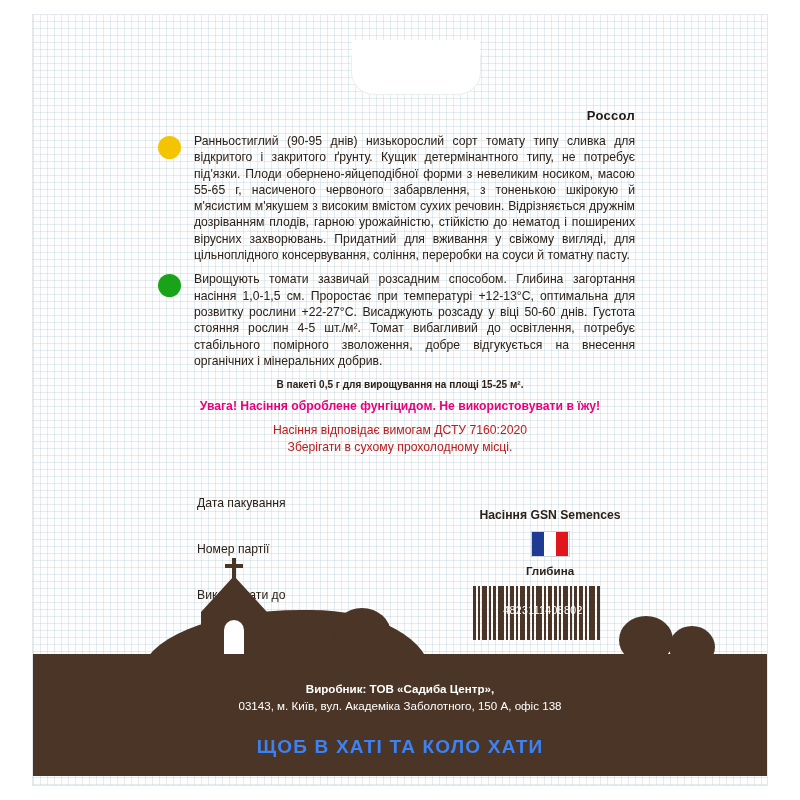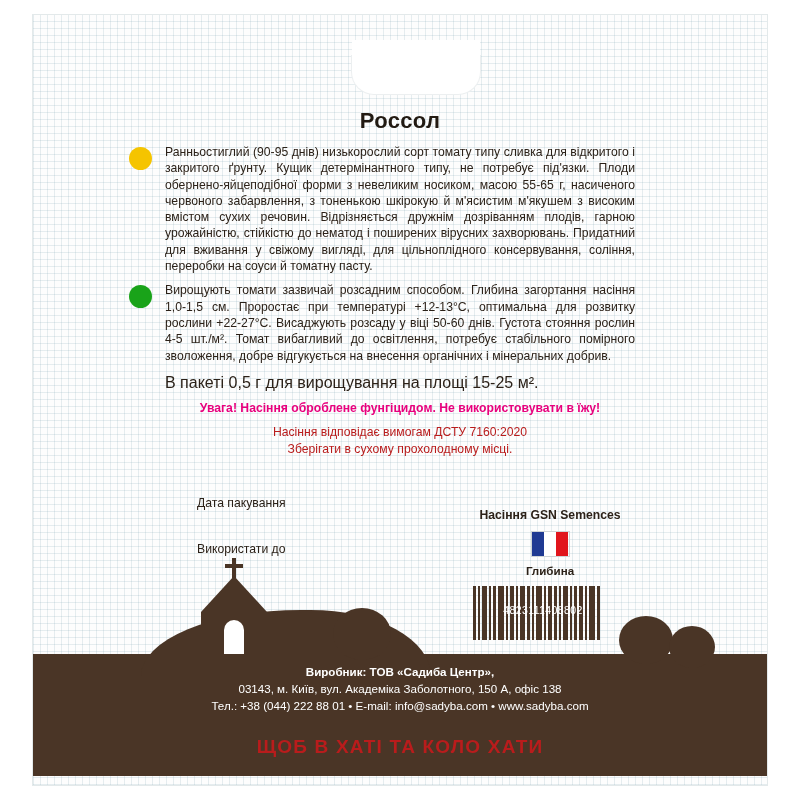--- a/index.html
+++ b/index.html
@@ -54,31 +54,32 @@
   }
 
   .inner {
     position: absolute;
     left: 165px;
     top: 108px;
     width: 470px;
   }
 
   .title {
-    font-size: 22px;
+    font-size: 13px;
     font-weight: bold;
     color: #221a12;
-    text-align: center;
+    text-align: right;
     letter-spacing: 0.3px;
     margin-bottom: 10px;
   }
 
   .para-block {
     position: relative;
     margin-bottom: 8px;
+    margin-left: 29px;
   }
 
   .dot {
     position: absolute;
     left: -36px;
     top: 3px;
     width: 23px;
     height: 23px;
     border-radius: 50%;
   }
@@ -87,23 +88,24 @@
 
   .body-text {
     font-size: 12.2px;
     line-height: 16.3px;
     color: #2b2118;
     text-align: justify;
     text-justify: inter-word;
   }
 
   .packet-note {
-    font-size: 16px;
-    font-weight: normal;
+    font-size: 10px;
+    font-weight: bold;
     color: #2b2118;
+    text-align: center;
     margin: 10px 0 9px 0;
   }
 
   .warning {
     font-size: 12.2px;
     font-weight: bold;
     color: #e8007d;
     text-align: center;
     margin-bottom: 9px;
     margin-top: 8px;
@@ -278,21 +280,21 @@
     line-height: 17px;
   }
   .contact .strong { font-weight: bold; }
 
   .slogan {
     position: absolute;
     left: 0;
     bottom: 18px;
     width: 734px;
     text-align: center;
-    color: #b91c1c;
+    color: #3b82f6;
     font-size: 19px;
     font-weight: bold;
     letter-spacing: 1.2px;
   }
 </style>
 </head>
 <body>
 
 <div id="packet">
 
@@ -317,20 +319,21 @@
 
     <div class="warning">Увага! Насіння оброблене фунгіцидом. Не використовувати в їжу!</div>
 
     <div class="standard">Насіння відповідає вимогам ДСТУ 7160:2020</div>
     <div class="standard">Зберігати в сухому прохолодному місці.</div>
 
   </div>
 
   <div class="fields">
     <div class="field-row">Дата пакування</div>
+    <div class="field-row">Номер партії</div>
     <div class="field-row">Використати до</div>
   </div>
 
   <div class="origin">
     <div class="origin-title">Насіння GSN Semences</div>
     <div class="flag">
       <i class="b"></i>
         <i class="w"></i>
         <i class="r"></i>
     </div>
@@ -381,19 +384,18 @@
         <span style="width:2px"></span>
           <span style="width:6px"></span>
           <span style="width:3px"></span>
       </div>
       <div class="barcode-num">4823111408802</div>
     </div>
 
     <div class="contact">
       <div class="strong">Виробник: ТОВ «Садиба Центр»,</div>
       <div>03143, м. Київ, вул. Академіка Заболотного, 150 А, офіс 138</div>
-      <div>Тел.: +38 (044) 222 88 01  •  E-mail: info@sadyba.com  •  www.sadyba.com</div>
     </div>
 
     <div class="slogan">ЩОБ В ХАТІ ТА КОЛО ХАТИ</div>
   </div>
 
 </div>
 
 </body></html>

